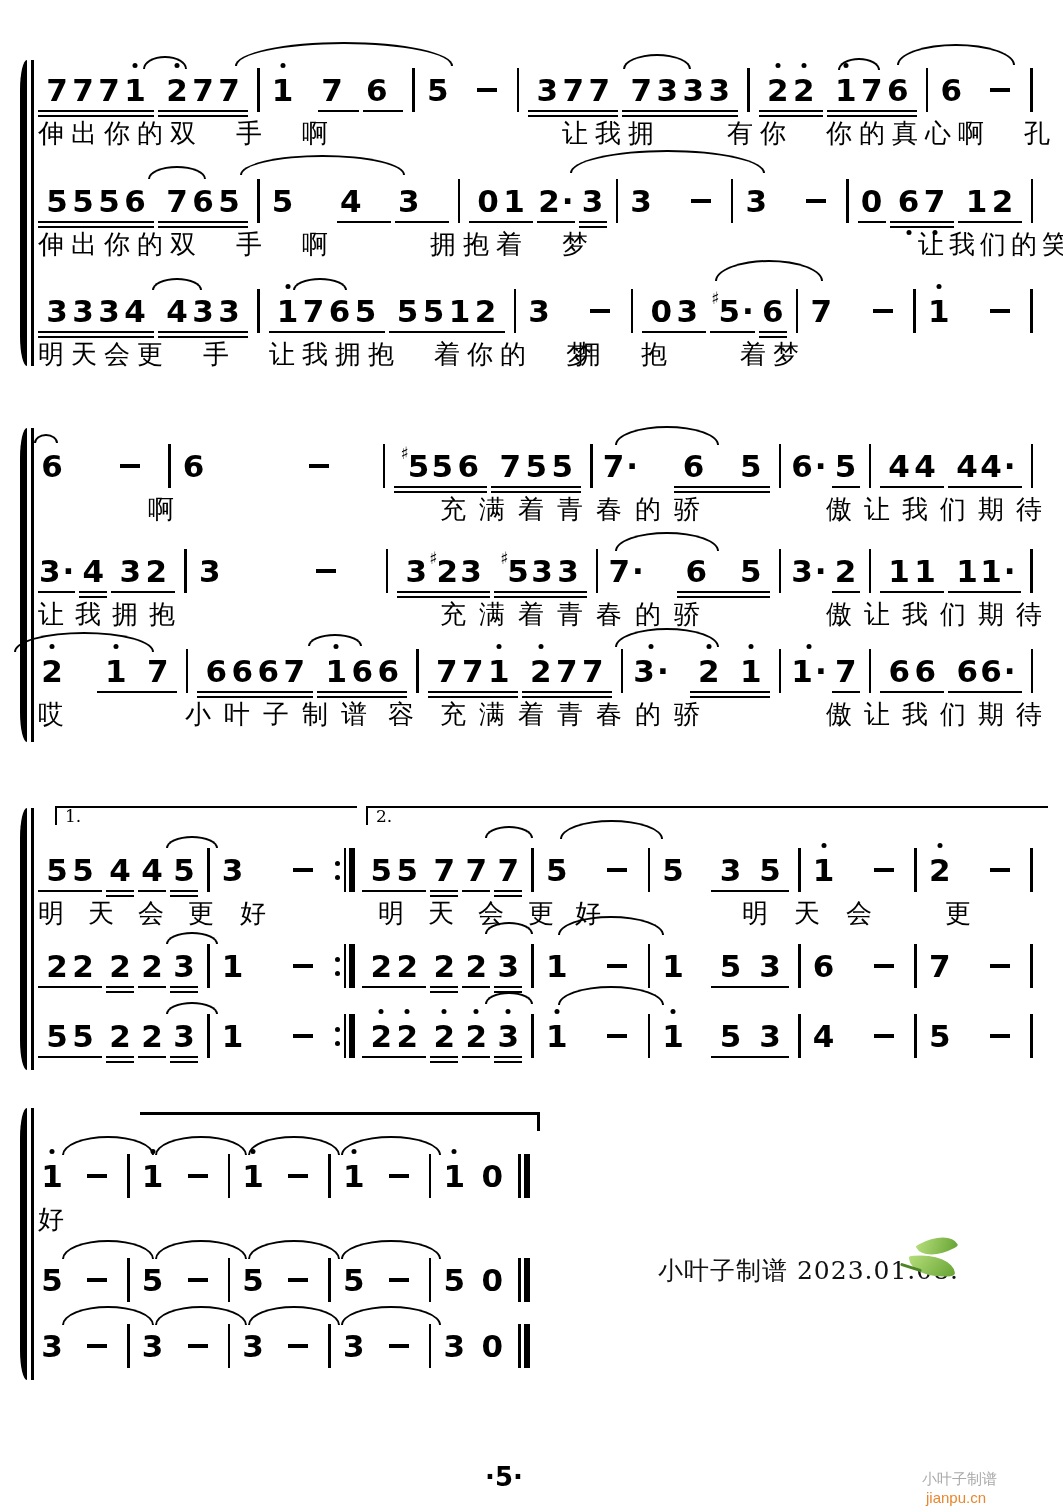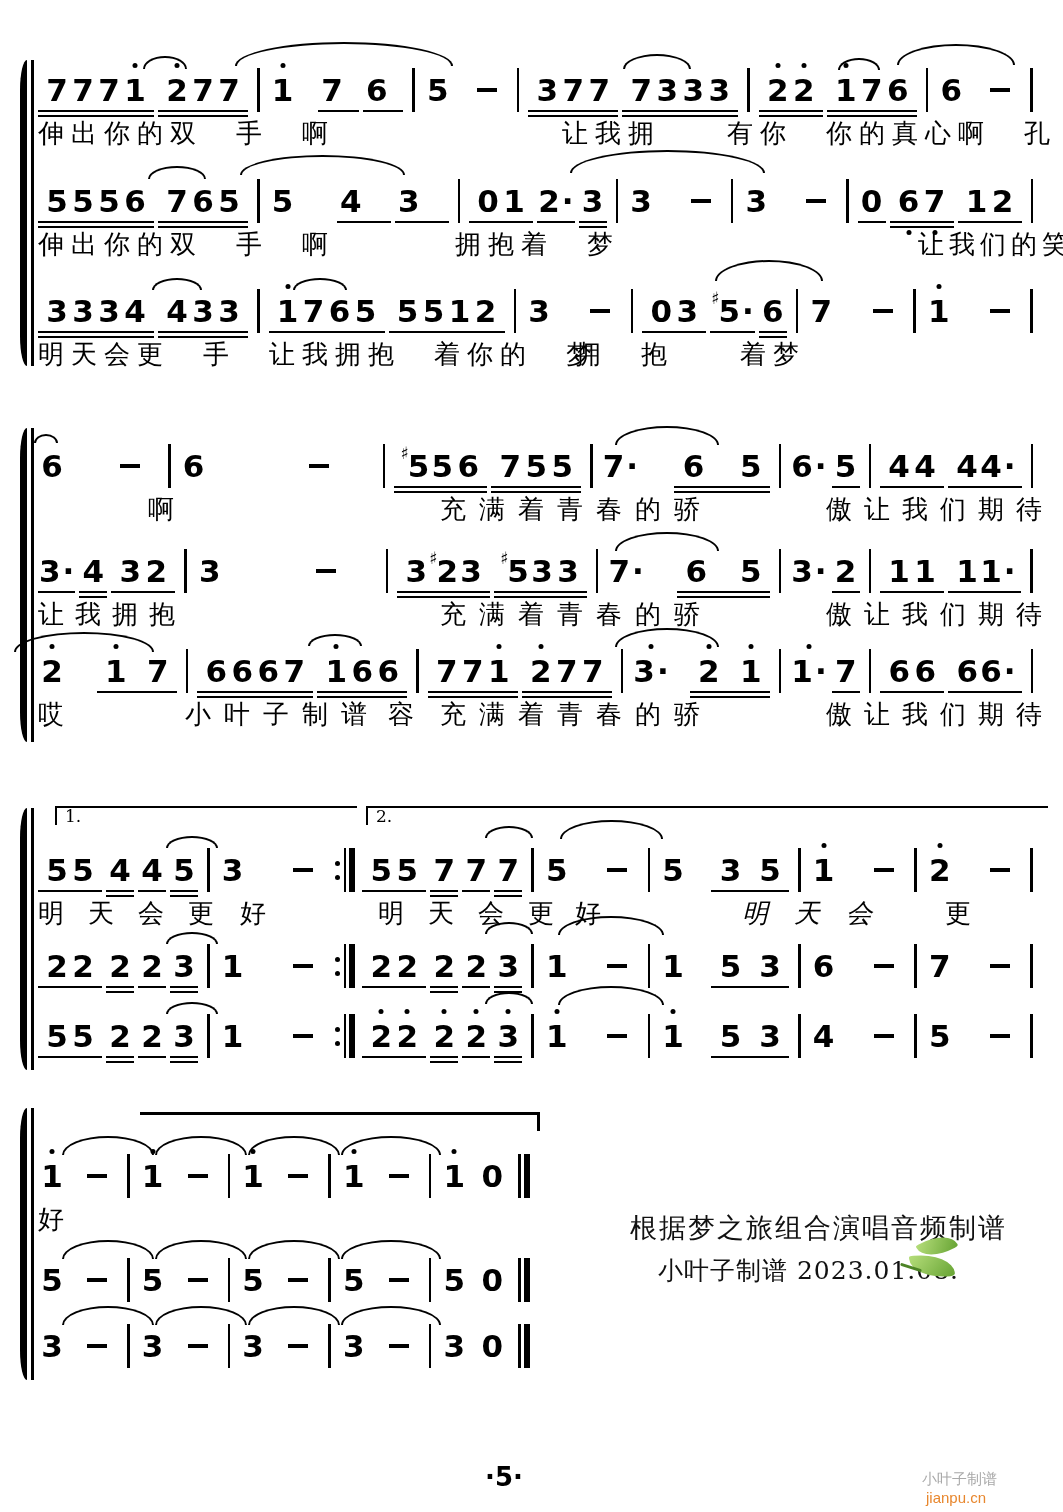--- a/index.html
+++ b/index.html
@@ -306,21 +306,21 @@
             <span class="dg">1</span>
           </span>
           <span class="note">
             <span class="dg">2</span>
           </span>
           <i class="ul ul1"></i>
         </span>
         <span class="bar"></span>
       </div>
       <div class="lyr" style="left: 38px; top: 229px; letter-spacing: 7px;">伸出你的双　手　啊</div>
-      <div class="lyr" style="left: 455px; top: 229px; letter-spacing: 7px;">拥抱着　梦</div>
+      <div class="lyr" style="left: 430px; top: 229px; letter-spacing: 7px;">拥抱着　梦</div>
       <div class="lyr" style="left: 918px; top: 229px; letter-spacing: 5px;">让我们的笑</div>
       <div class="vrow" style="left: 36px; top: 293px; width: 1004px;">
         <span class="group multi">
           <span class="note">
             <span class="dg">3</span>
           </span>
           <span class="note">
             <span class="dg">3</span>
           </span>
           <span class="note">
@@ -915,21 +915,21 @@
         </span>
         <span class="dashw" style="flex-grow: 0.4;">
           <i class="dline"></i>
         </span>
         <span class="bar"></span>
       </div>
       <div class="lyr" style="left: 38px; top: 898px; letter-spacing: 24px;">明天会更</div>
       <div class="lyr" style="left: 240px; top: 898px; letter-spacing: 0px;">好</div>
       <div class="lyr" style="left: 378px; top: 898px; letter-spacing: 24px;">明天会更</div>
       <div class="lyr" style="left: 575px; top: 898px; letter-spacing: 0px;">好</div>
-      <div class="lyr" style="left: 742px; top: 898px; letter-spacing: 26px; font-style: italic;">明天会</div>
+      <div class="lyr" style="left: 742px; top: 898px; letter-spacing: 26px;">明天会</div>
       <div class="lyr" style="left: 945px; top: 898px; letter-spacing: 0px;">更</div>
       <div class="vrow" style="left: 36px; top: 948px; width: 1004px;">
         <span class="group multi">
           <span class="note">
             <span class="dg">2</span>
           </span>
           <span class="note">
             <span class="dg">2</span>
           </span>
           <i class="ul ul1"></i>
@@ -1369,21 +1369,20 @@
       <div class="slur" style="left: 62px; top: 1240px; width: 92px; height: 19px;"></div>
       <div class="slur" style="left: 155px; top: 1240px; width: 92px; height: 19px;"></div>
       <div class="slur" style="left: 248px; top: 1240px; width: 92px; height: 19px;"></div>
       <div class="slur" style="left: 341px; top: 1240px; width: 100px; height: 19px;"></div>
       <div class="slur" style="left: 62px; top: 1306px; width: 92px; height: 19px;"></div>
       <div class="slur" style="left: 155px; top: 1306px; width: 92px; height: 19px;"></div>
       <div class="slur" style="left: 248px; top: 1306px; width: 92px; height: 19px;"></div>
       <div class="slur" style="left: 341px; top: 1306px; width: 100px; height: 19px;"></div>
     </div>
 
-  <div class="credit1">根据梦之旅组合演唱音频制谱</div>
   <div class="credit2">小叶子制谱 2023.01.08.</div>
   <div class="leaf">
     <i class="l1"></i>
       <i class="l2"></i>
       <span class="stem"></span>
   </div>
 
   <div class="pageno">·5·</div>
   <div class="wm">
     <span>小叶子制谱</span>

